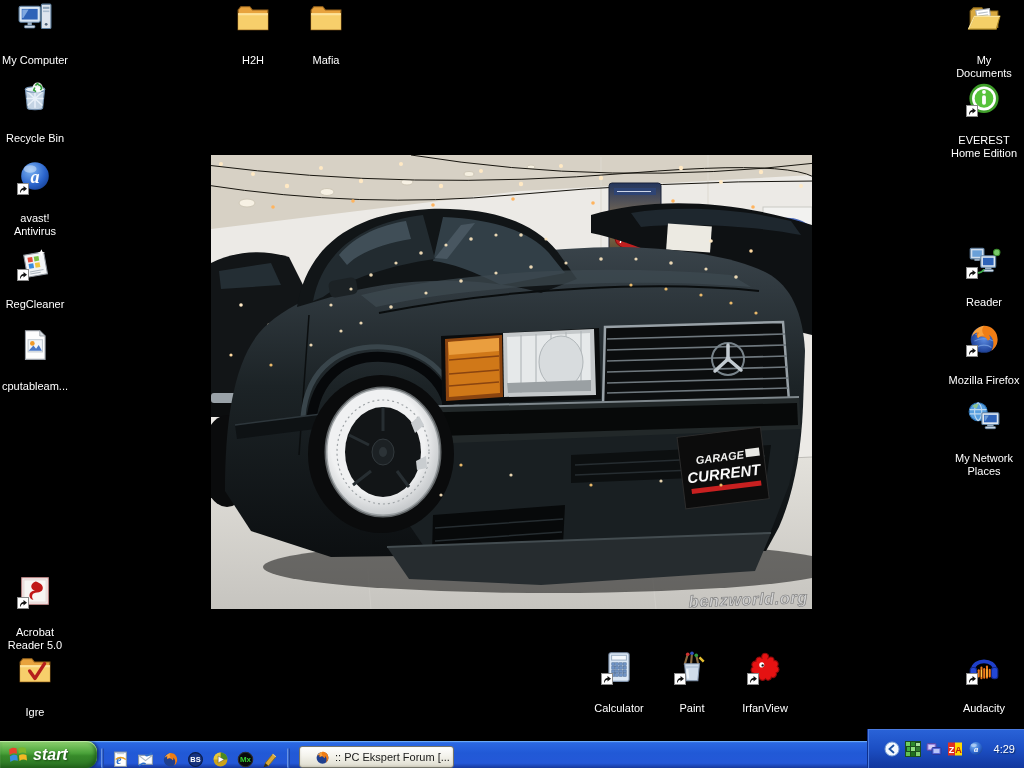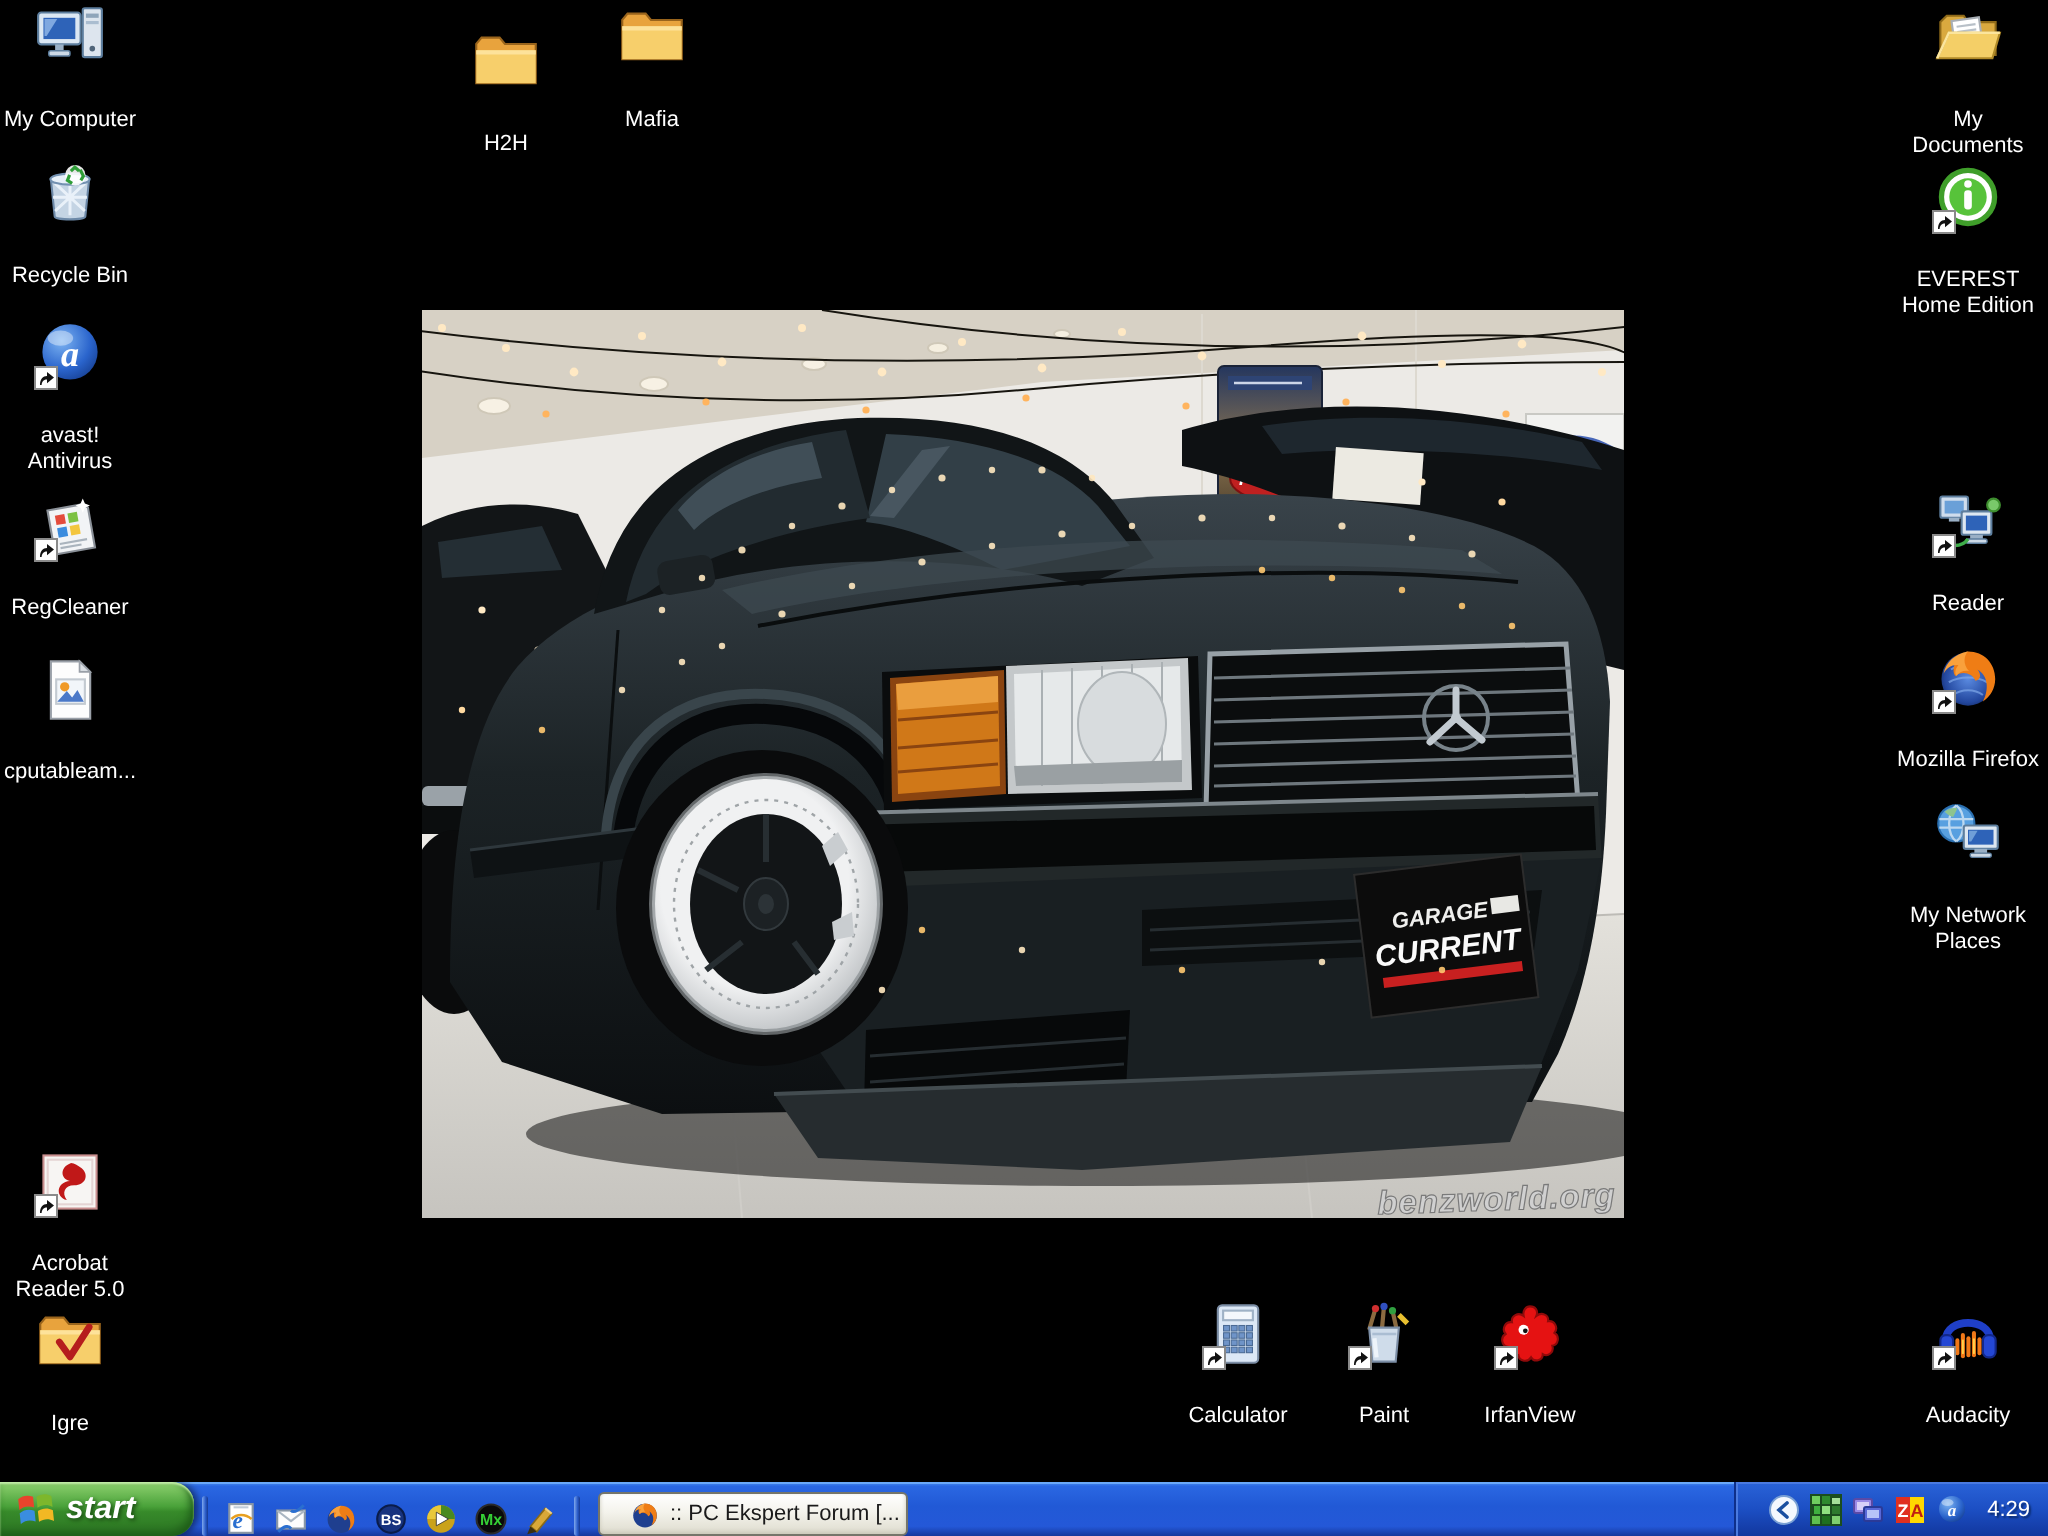--- a/index.html
+++ b/index.html
@@ -20,21 +20,21 @@
  box-shadow:inset 0 1px 1px #c2eda8,inset -2px -2px 4px #1e5c18,2px 0 3px rgba(0,0,0,.45);cursor:pointer}
 .startbtn span{color:#fff;font-size:16px;font-weight:bold;font-style:italic;text-shadow:1px 1px 2px #1a4a12}
 .qhandle{width:3px;height:20px;margin:0 4px;border-radius:2px;background:linear-gradient(90deg,#7fa8ee,#2a5bc8 60%,#16388f)}
 .ql{display:flex;align-items:center;gap:8px;padding:0 4px}
 .ql .qico{width:17px;height:17px;cursor:pointer}
 .taskbtn{width:155px;height:22px;margin-left:5px;border-radius:3px;border:1px solid #75756a;display:flex;align-items:center;gap:5px;padding:0 15px;
  background:linear-gradient(#ffffff 0%,#f4f3ec 45%,#dedcce 100%);color:#1a1a1a;font-size:11px;white-space:nowrap;overflow:hidden;cursor:pointer;
  box-shadow:inset 0 -1px 2px #c9c7b8}
 .taskbtn svg{width:15px;height:15px;flex:0 0 auto}
 .spacer{flex:1}
-.tray{height:27px;display:flex;align-items:center;gap:5px;padding:0 9px 0 16px;
+.tray{height:39px;display:flex;align-items:center;gap:5px;padding:0 9px 0 16px;
  background:linear-gradient(#2a63d8 0%,#1c4fc4 50%,#12379e 100%);
  border-left:1px solid #0e2f8a;box-shadow:inset 1px 1px 0 #4a7ae0}
 .tray .tico{width:16px;height:16px;cursor:pointer}
 .tray .chev{width:16px;height:16px;cursor:pointer}
 .clock{color:#fff;font-size:11px;margin-left:5px;cursor:pointer;text-shadow:1px 1px 1px #0a2a6a}
 </style>
 </head>
 <body>
 
 <svg style="position:absolute;width:0;height:0" aria-hidden="true">
@@ -515,21 +515,21 @@
 </svg>
 
 <div class="dicon" style="left:-7px;top:2px">
  <span class="ibox">
         <svg class="main">
           <use href="#s-computer"></use>
         </svg>
       </span>
  <span class="lbl">My Computer</span>
 </div>
-<div class="dicon" style="left:211px;top:14px">
+<div class="dicon" style="left:211px;top:2px">
  <span class="ibox">
         <svg class="main">
           <use href="#s-folder"></use>
         </svg>
       </span>
  <span class="lbl">H2H</span>
 </div>
 <div class="dicon" style="left:284px;top:2px">
  <span class="ibox">
         <svg class="main">

